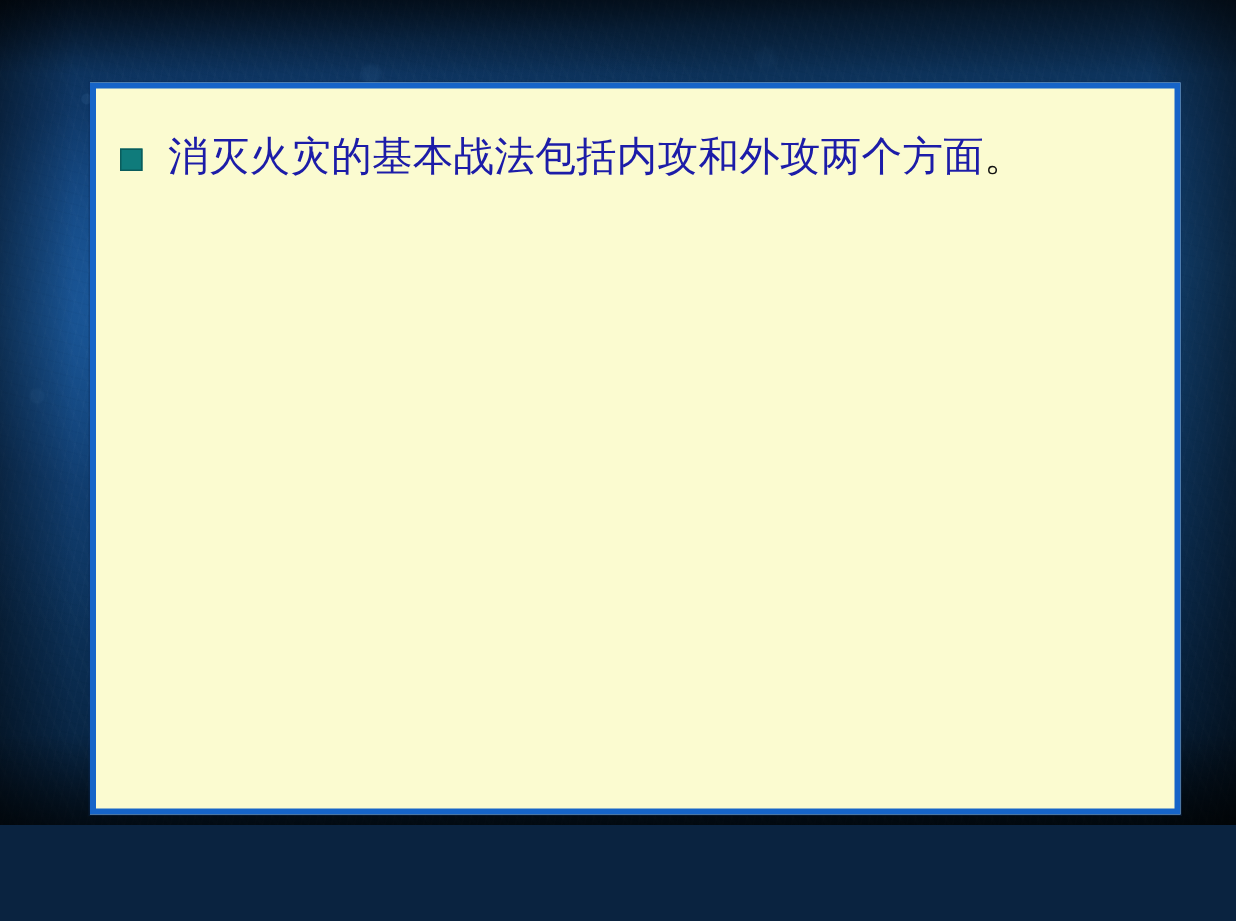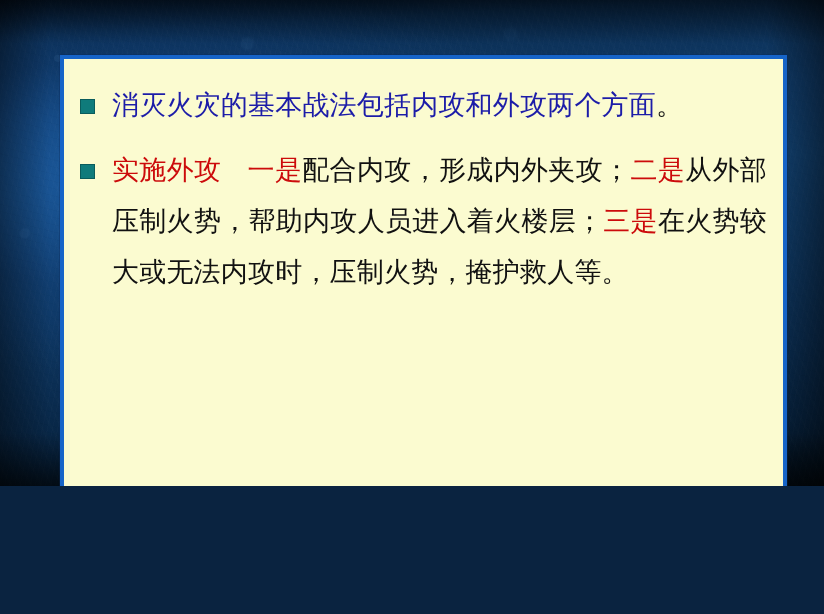--- a/index.html
+++ b/index.html
@@ -12,21 +12,21 @@
     width: 824px;
     height: 614px;
     overflow: hidden;
     font-family: "DejaVu Serif", "Liberation Serif", serif;
   }
 
   
   .slide {
     position: relative;
     width: 824px;
-    height: 486px;
+    height: 550px;
     overflow: hidden;
     background-color: #0c3157;
   }
   .slide-bg-fix {
     position: absolute;
     inset: 0;
     background:
       radial-gradient(ellipse 68% 52% at 16% 36%, rgba(30,98,172,0.80) 0%, rgba(18,66,126,0.38) 46%, rgba(8,38,78,0.0) 80%),
       linear-gradient(177deg,
         #04162a 0%,
@@ -138,20 +138,16 @@
 
   <div class="content-panel">
     <ul class="bullet-list">
 
       <li class="bullet-item item-single">
         <span class="bullet-marker"></span>
         <span class="run t-blue">消灭火灾的基本战法包括内攻和外攻两个方面</span><span class="run t-black">。</span>
       </li>
 
 
-      <li class="bullet-item">
-        <span class="bullet-marker"></span>
-        <span class="run t-red">实施外攻</span><span class="lead-gap"></span><span class="run t-red">一是</span><span class="run t-black">配合内攻，形成内外夹攻；</span><span class="run t-red">二是</span><span class="run t-black">从外部压制火势，帮助内攻人员进入着火楼层；</span><span class="run t-red">三是</span><span class="run t-black">在火势较大或无法内攻时，压制火势，掩护救人等。</span>
-      </li>
 
     </ul>
   </div>
 </div>
 
 </body></html>

